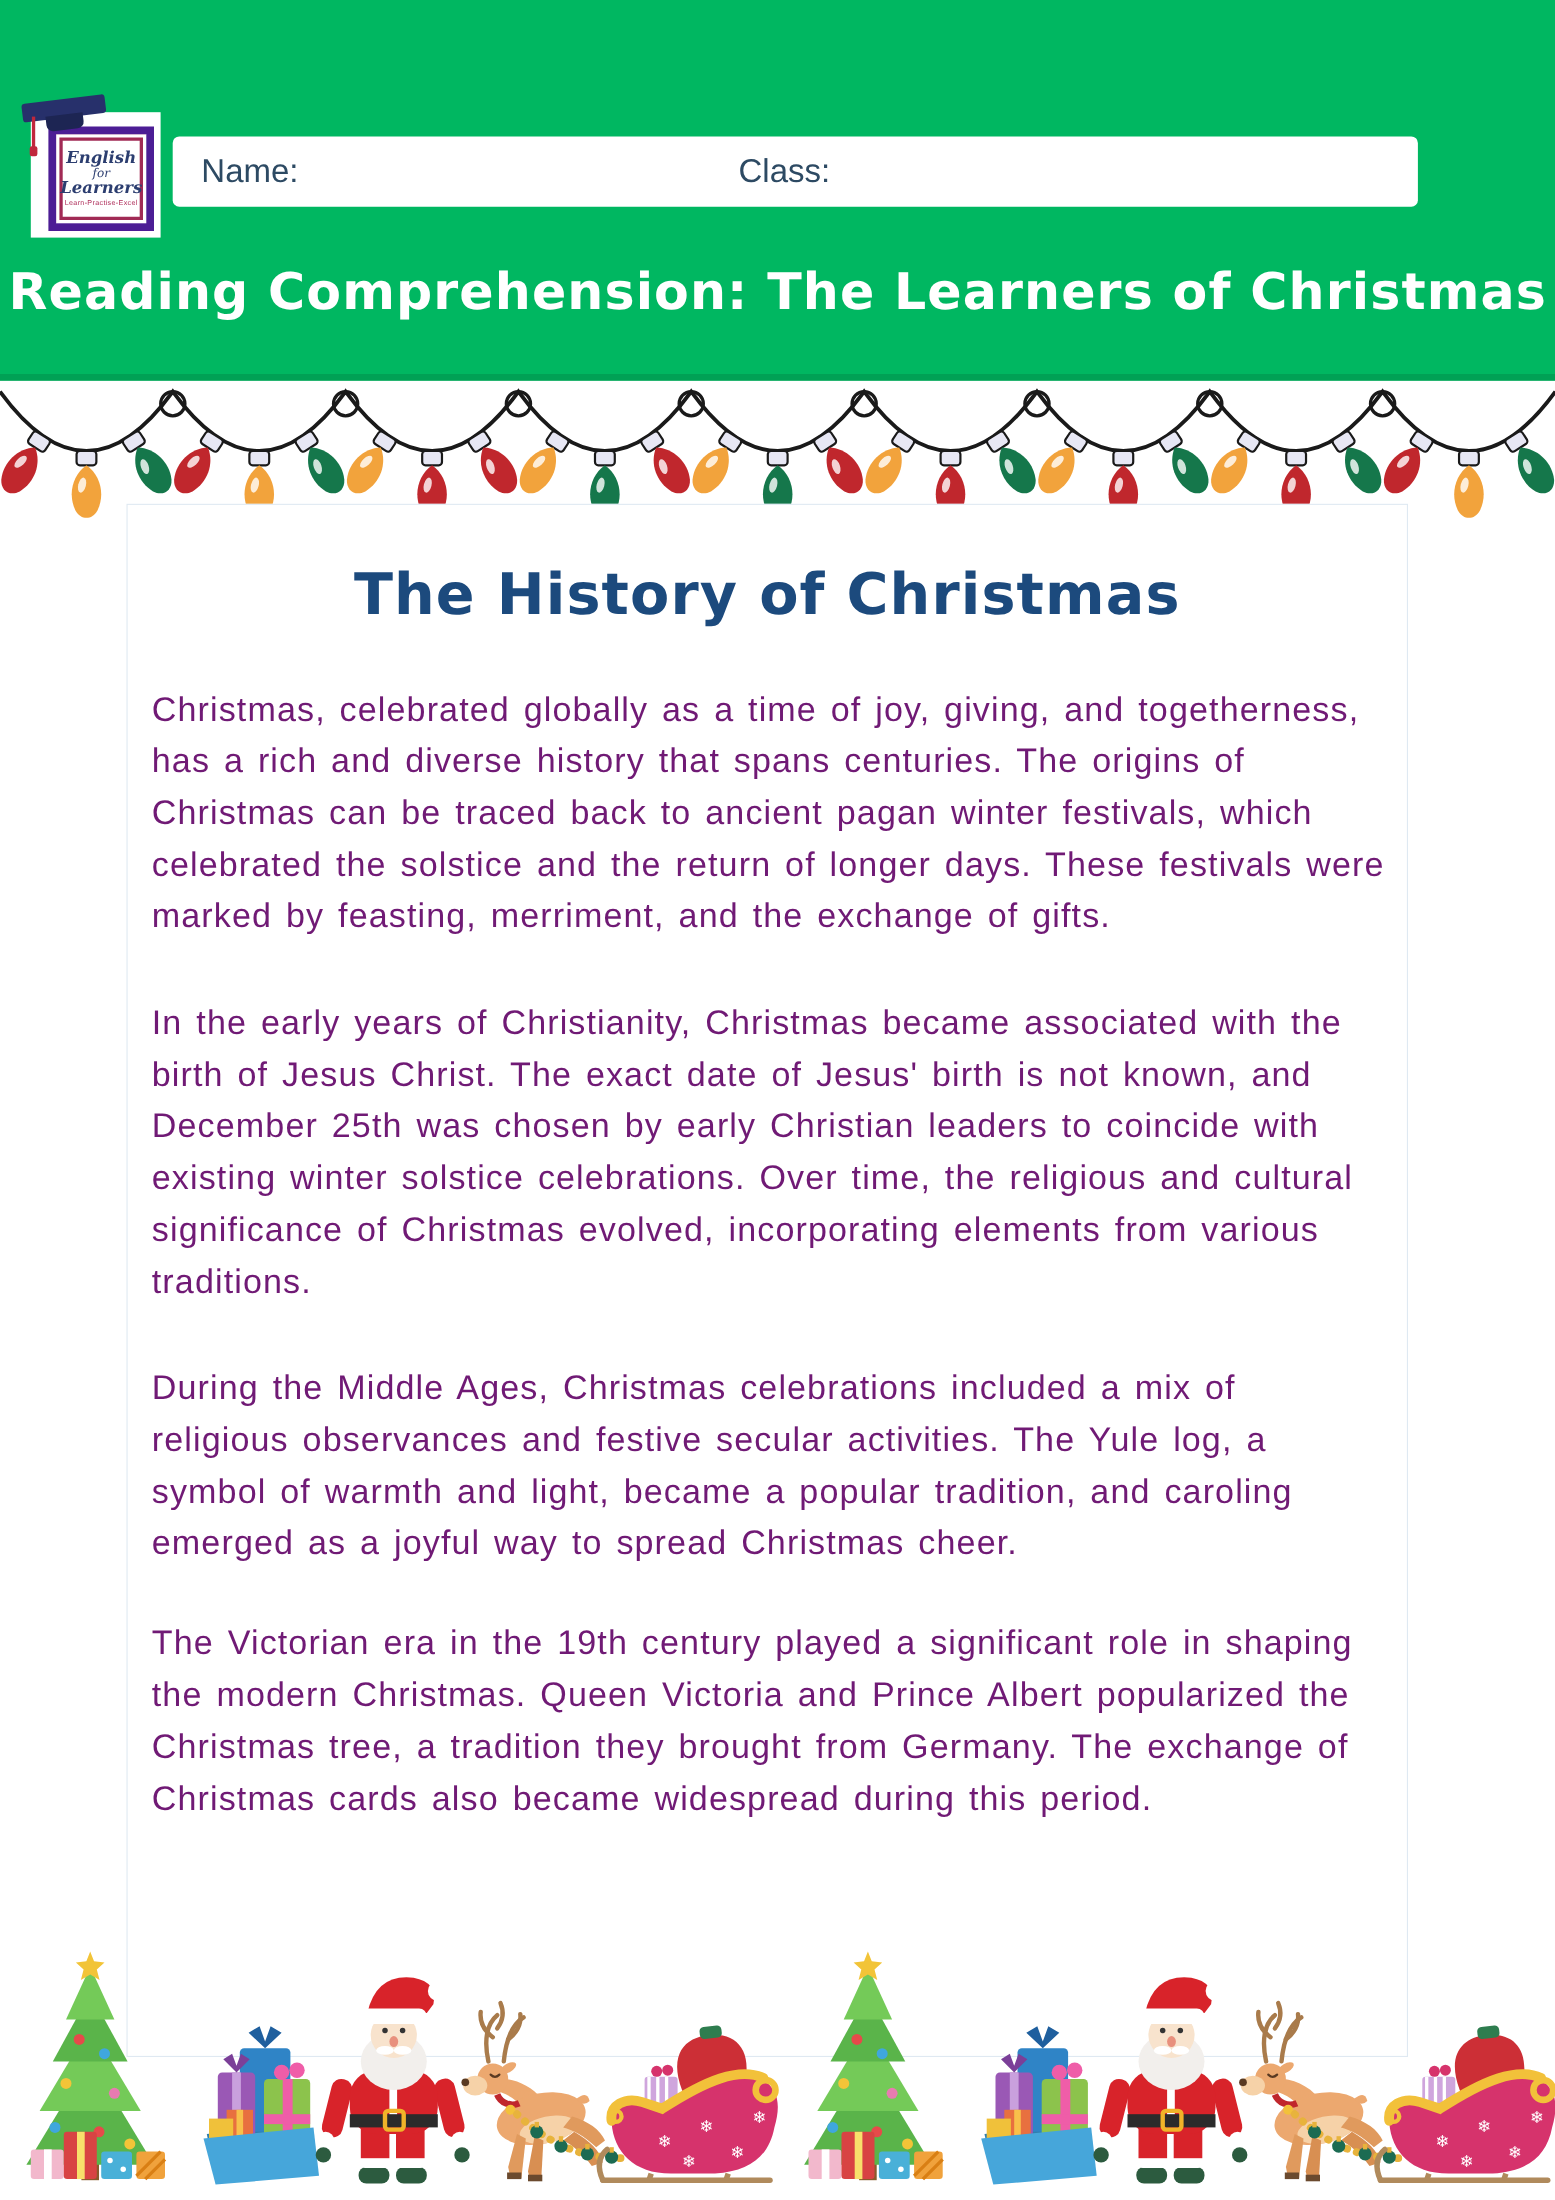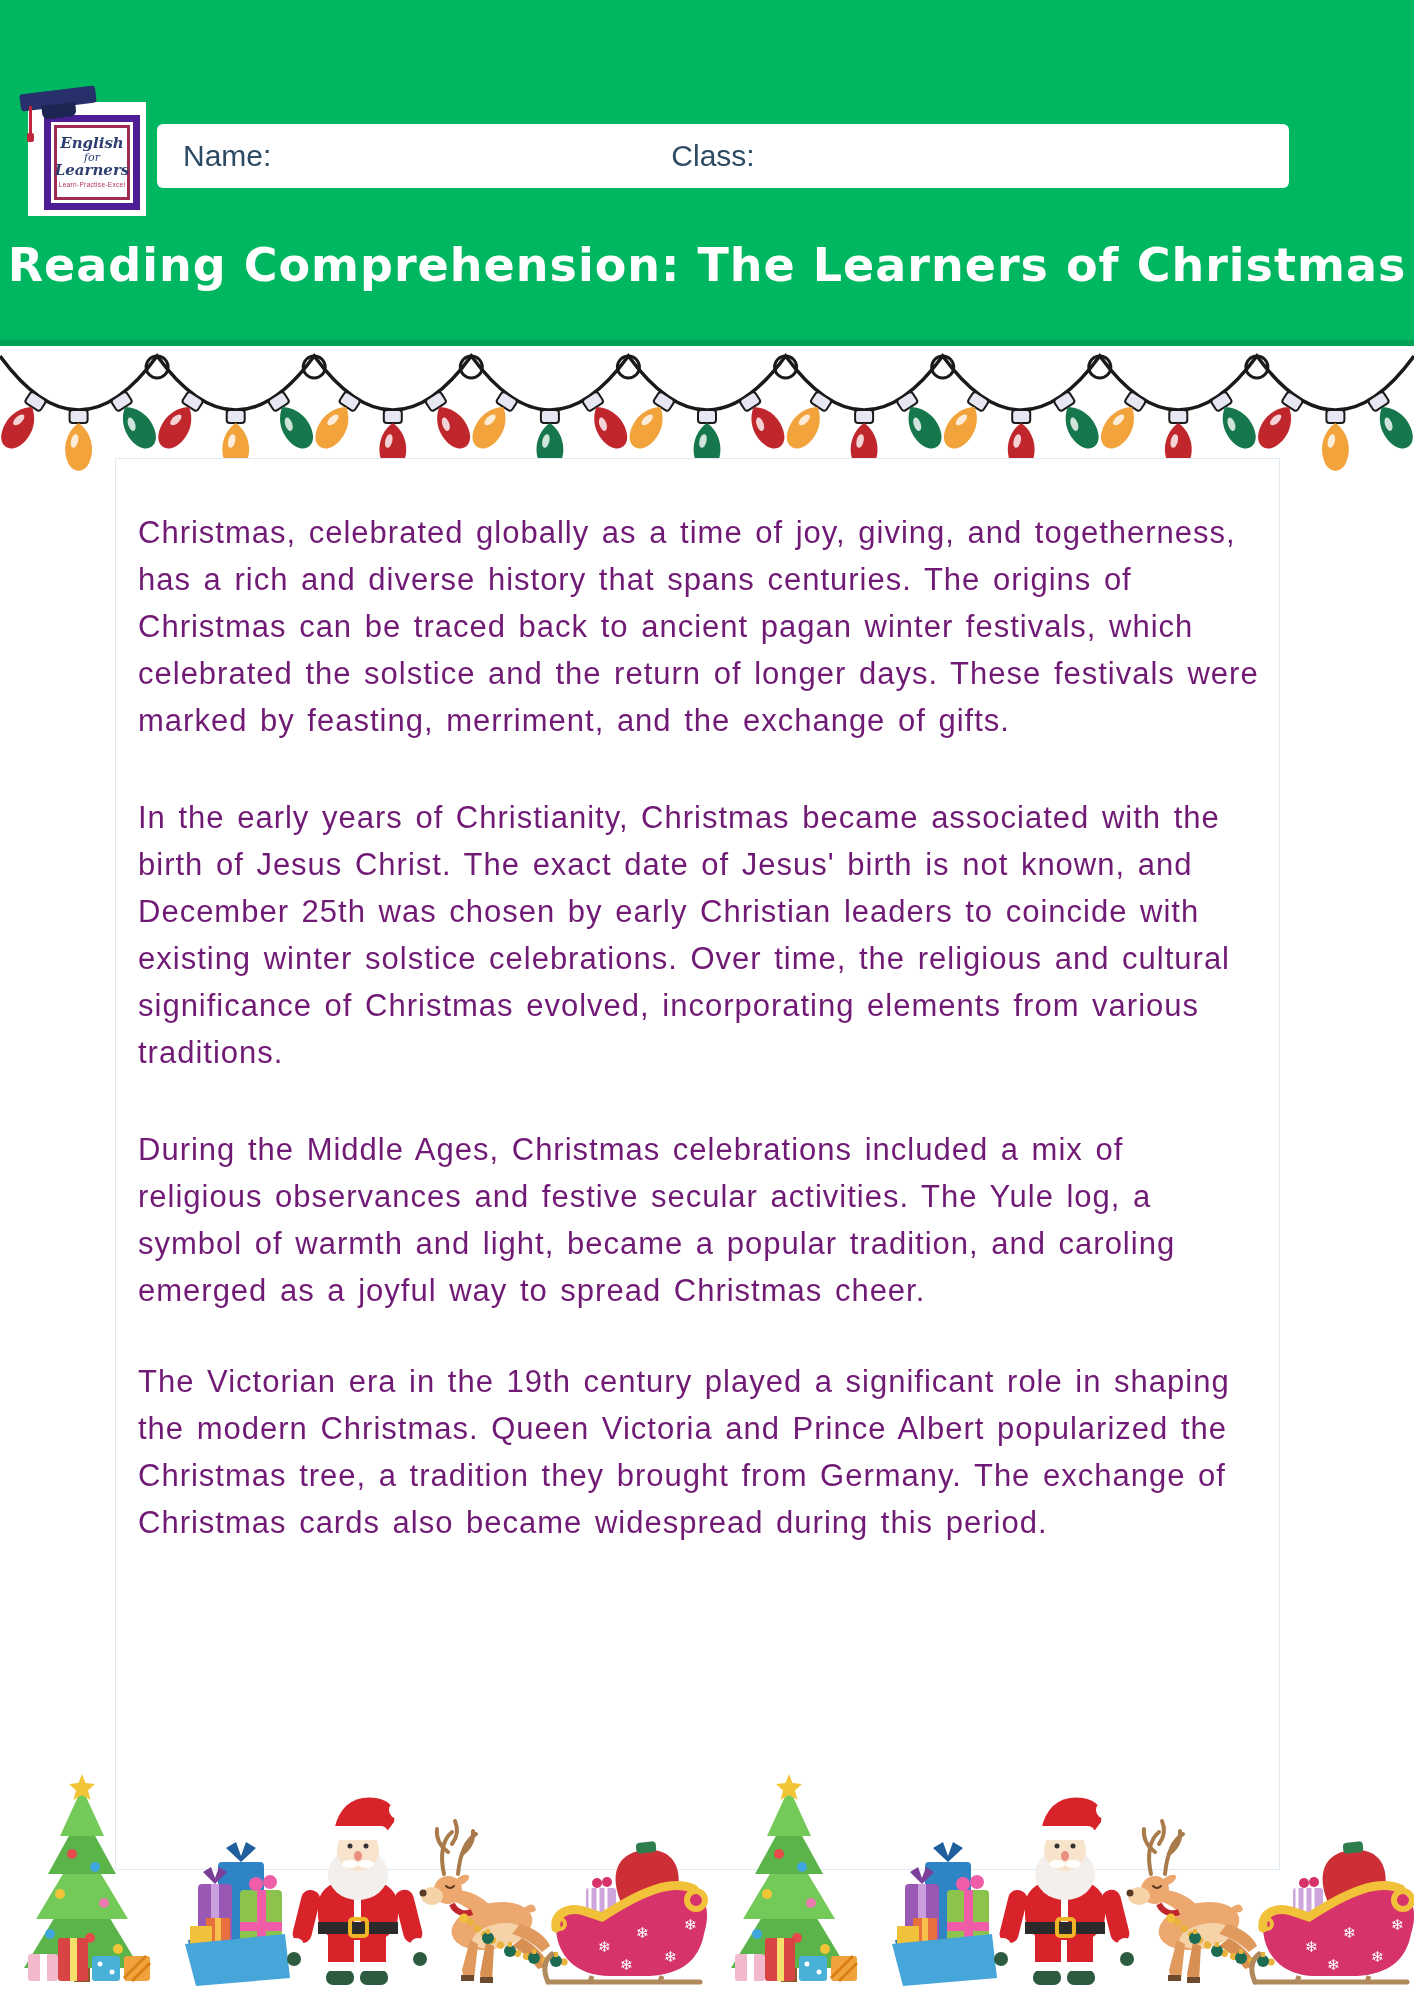--- a/index.html
+++ b/index.html
@@ -131,20 +131,21 @@
         <use href="#bulb" transform="translate(1138.8,50) rotate(33)" style="color:#f2a33c"></use>
         <use href="#bulb" transform="translate(1178.3,64) rotate(0)" style="color:#c0272d"></use>
         <use href="#bulb" transform="translate(1217.9,50) rotate(-33)" style="color:#15774b"></use>
         <use href="#bulb" transform="translate(1295.9,50) rotate(33)" style="color:#c0272d"></use>
         <use href="#bulb" transform="translate(1335.4,64) rotate(0)" style="color:#f2a33c"></use>
         <use href="#bulb" transform="translate(1375.0,50) rotate(-33)" style="color:#15774b"></use>
       </g>
   </svg>
 
   <div class="card">
+    <h1 class="article-title">The History of Christmas</h1>
     <div class="article-body">
       <p class="p1">Christmas, celebrated globally as a time of joy, giving, and togetherness, has a rich and diverse history that spans centuries. The origins of Christmas can be traced back to ancient pagan winter festivals, which celebrated the solstice and the return of longer days. These festivals were marked by feasting, merriment, and the exchange of gifts.</p>
       <p class="p2">In the early years of Christianity, Christmas became associated with the birth of Jesus Christ. The exact date of Jesus' birth is not known, and December 25th was chosen by early Christian leaders to coincide with existing winter solstice celebrations. Over time, the religious and cultural significance of Christmas evolved, incorporating elements from various traditions.</p>
       <p class="p3">During the Middle Ages, Christmas celebrations included a mix of religious observances and festive secular activities. The Yule log, a symbol of warmth and light, became a popular tradition, and caroling emerged as a joyful way to spread Christmas cheer.</p>
       <p class="p4">The Victorian era in the 19th century played a significant role in shaping the modern Christmas. Queen Victoria and Prince Albert popularized the Christmas tree, a tradition they brought from Germany. The exchange of Christmas cards also became widespread during this period.</p>
     </div>
   </div>
 
   <svg class="decor" viewBox="0 0 1414 218" xmlns="http://www.w3.org/2000/svg">
     <defs>

